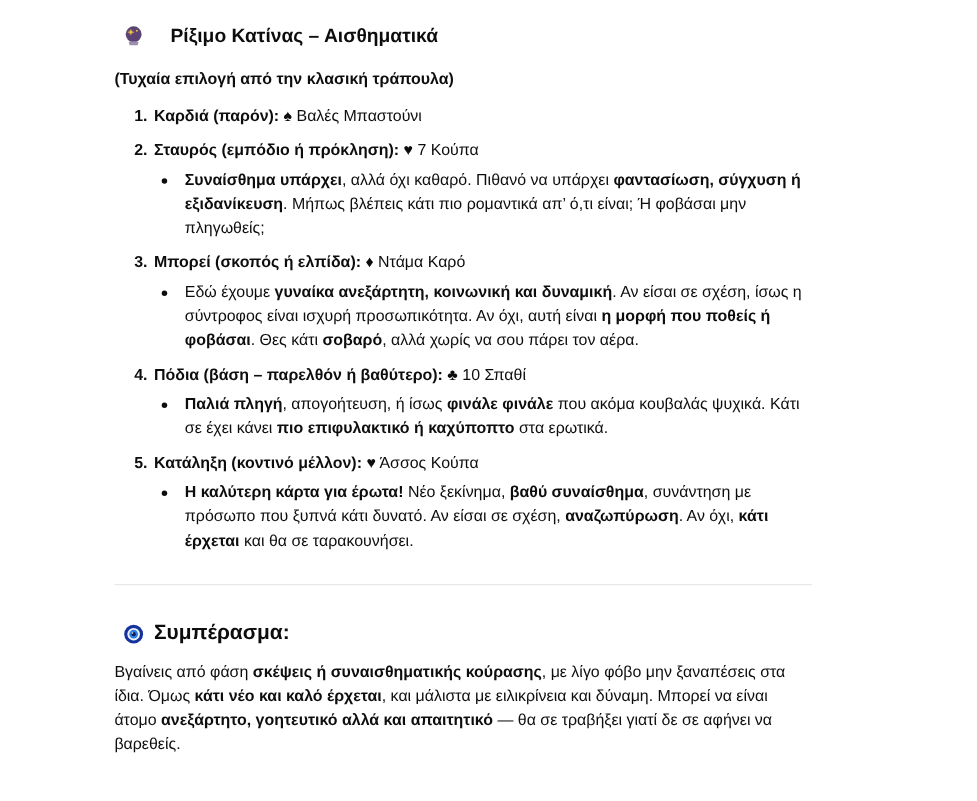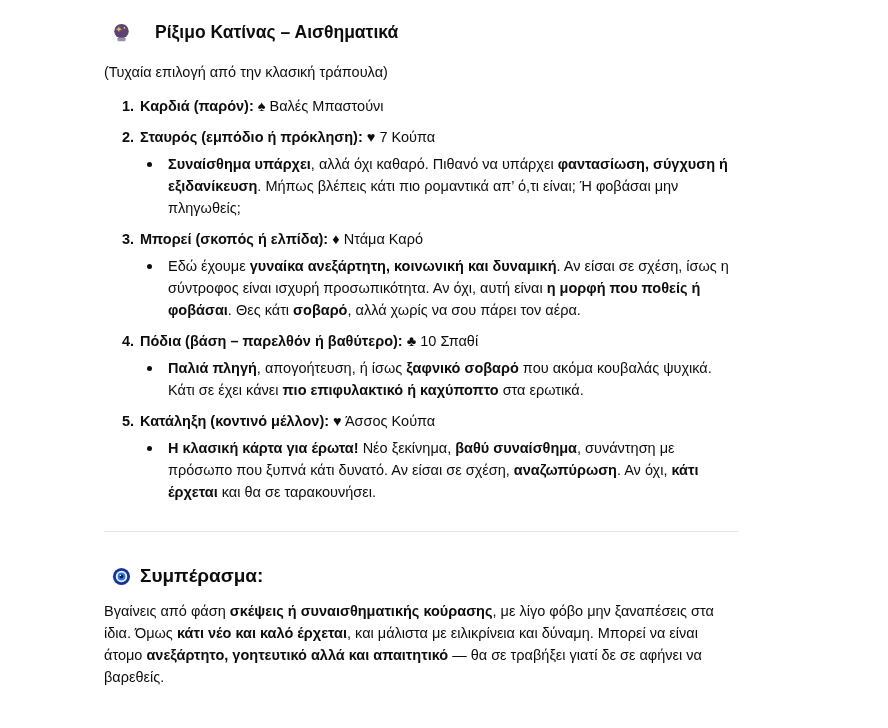--- a/index.html
+++ b/index.html
@@ -29,20 +29,21 @@
     font-weight: 700;
   }
   .emoji-icon {
     display: inline-flex;
     flex: 0 0 auto;
     width: 19px;
     height: 19px;
   }
   .subtitle {
     margin: 17px 0 12px 0;
+    font-weight: bold;
   }
   ol.reading-list {
     list-style: none;
     margin: 0;
     padding: 0;
   }
   li.pos { margin: 0 0 9px 0; }
   .pos-head { display: flex; }
   .pos-num {
     flex: 0 0 18px;
@@ -127,31 +128,31 @@
           <div class="bullet-text">Εδώ έχουμε <strong>γυναίκα ανεξάρτητη, κοινωνική και δυναμική</strong>. Αν είσαι σε σχέση, ίσως η σύντροφος είναι ισχυρή προσωπικότητα. Αν όχι, αυτή είναι <strong>η μορφή που ποθείς ή φοβάσαι</strong>. Θες κάτι <strong>σοβαρό</strong>, αλλά χωρίς να σου πάρει τον αέρα.</div>
         </div>
       </li>
       <li class="pos">
         <div class="pos-head">
           <span class="pos-num">4.</span>
           <div class="pos-head-text"><strong>Πόδια (βάση – παρελθόν ή βαθύτερο):</strong> <span>♣</span> 10 Σπαθί</div>
         </div>
         <div class="bullet">
           <span class="dot"></span>
-          <div class="bullet-text"><strong>Παλιά πληγή</strong>, απογοήτευση, ή ίσως <strong>ξαφνικό σοβαρό</strong> που ακόμα κουβαλάς ψυχικά. Κάτι σε έχει κάνει <strong>πιο επιφυλακτικό ή καχύποπτο</strong> στα ερωτικά.</div>
+          <div class="bullet-text"><strong>Παλιά πληγή</strong>, απογοήτευση, ή ίσως <strong>φινάλε φινάλε</strong> που ακόμα κουβαλάς ψυχικά. Κάτι σε έχει κάνει <strong>πιο επιφυλακτικό ή καχύποπτο</strong> στα ερωτικά.</div>
         </div>
       </li>
       <li class="pos">
         <div class="pos-head">
           <span class="pos-num">5.</span>
           <div class="pos-head-text"><strong>Κατάληξη (κοντινό μέλλον):</strong> <span>♥</span> Άσσος Κούπα</div>
         </div>
         <div class="bullet">
           <span class="dot"></span>
-          <div class="bullet-text"><strong>Η κλασική κάρτα για έρωτα!</strong> Νέο ξεκίνημα, <strong>βαθύ συναίσθημα</strong>, συνάντηση με πρόσωπο που ξυπνά κάτι δυνατό. Αν είσαι σε σχέση, <strong>αναζωπύρωση</strong>. Αν όχι, <strong>κάτι έρχεται</strong> και θα σε ταρακουνήσει.</div>
+          <div class="bullet-text"><strong>Η καλύτερη κάρτα για έρωτα!</strong> Νέο ξεκίνημα, <strong>βαθύ συναίσθημα</strong>, συνάντηση με πρόσωπο που ξυπνά κάτι δυνατό. Αν είσαι σε σχέση, <strong>αναζωπύρωση</strong>. Αν όχι, <strong>κάτι έρχεται</strong> και θα σε ταρακουνήσει.</div>
         </div>
       </li>
     </ol>
 
   <hr class="divider">
 
   <h3 class="concl-head">
     <span class="emoji-icon">
       <svg viewBox="0 0 20 20" width="19" height="19" aria-hidden="true">
         <circle cx="10" cy="10" r="9" fill="#16339b"></circle>

